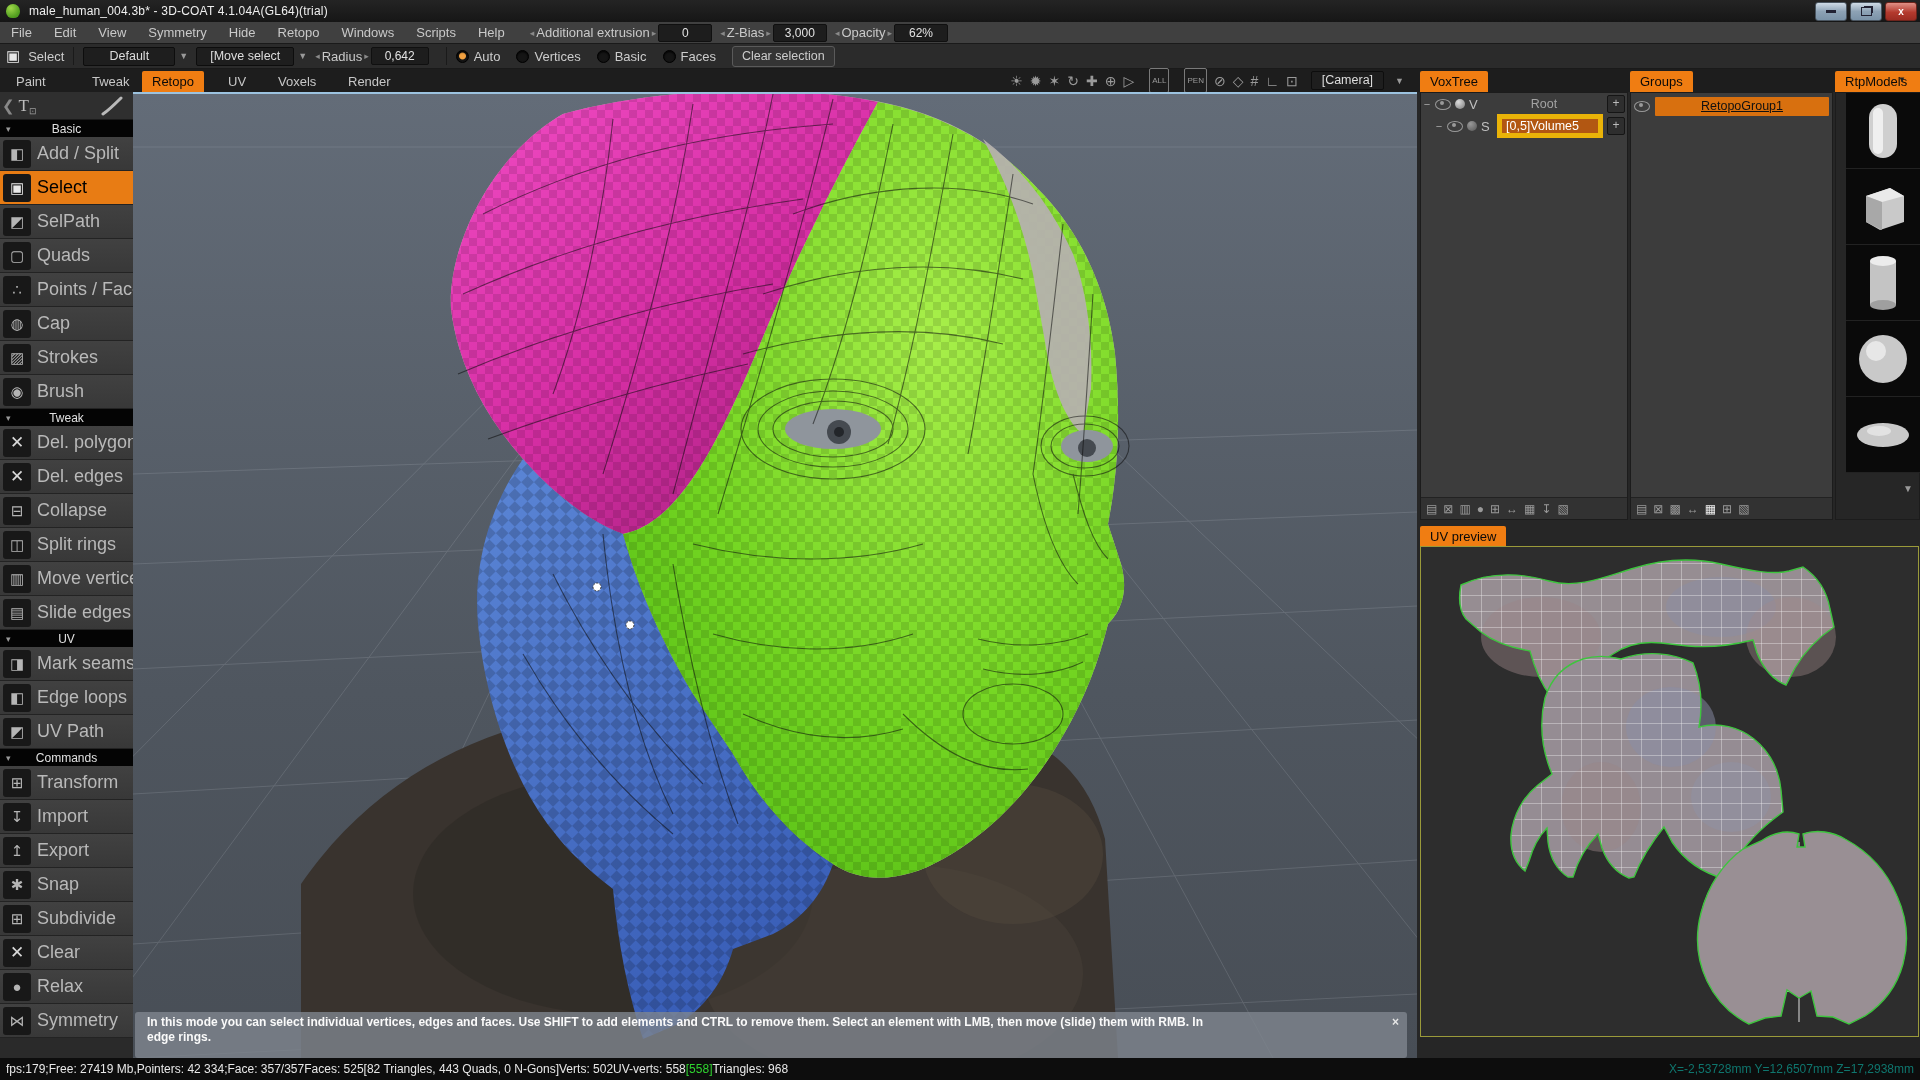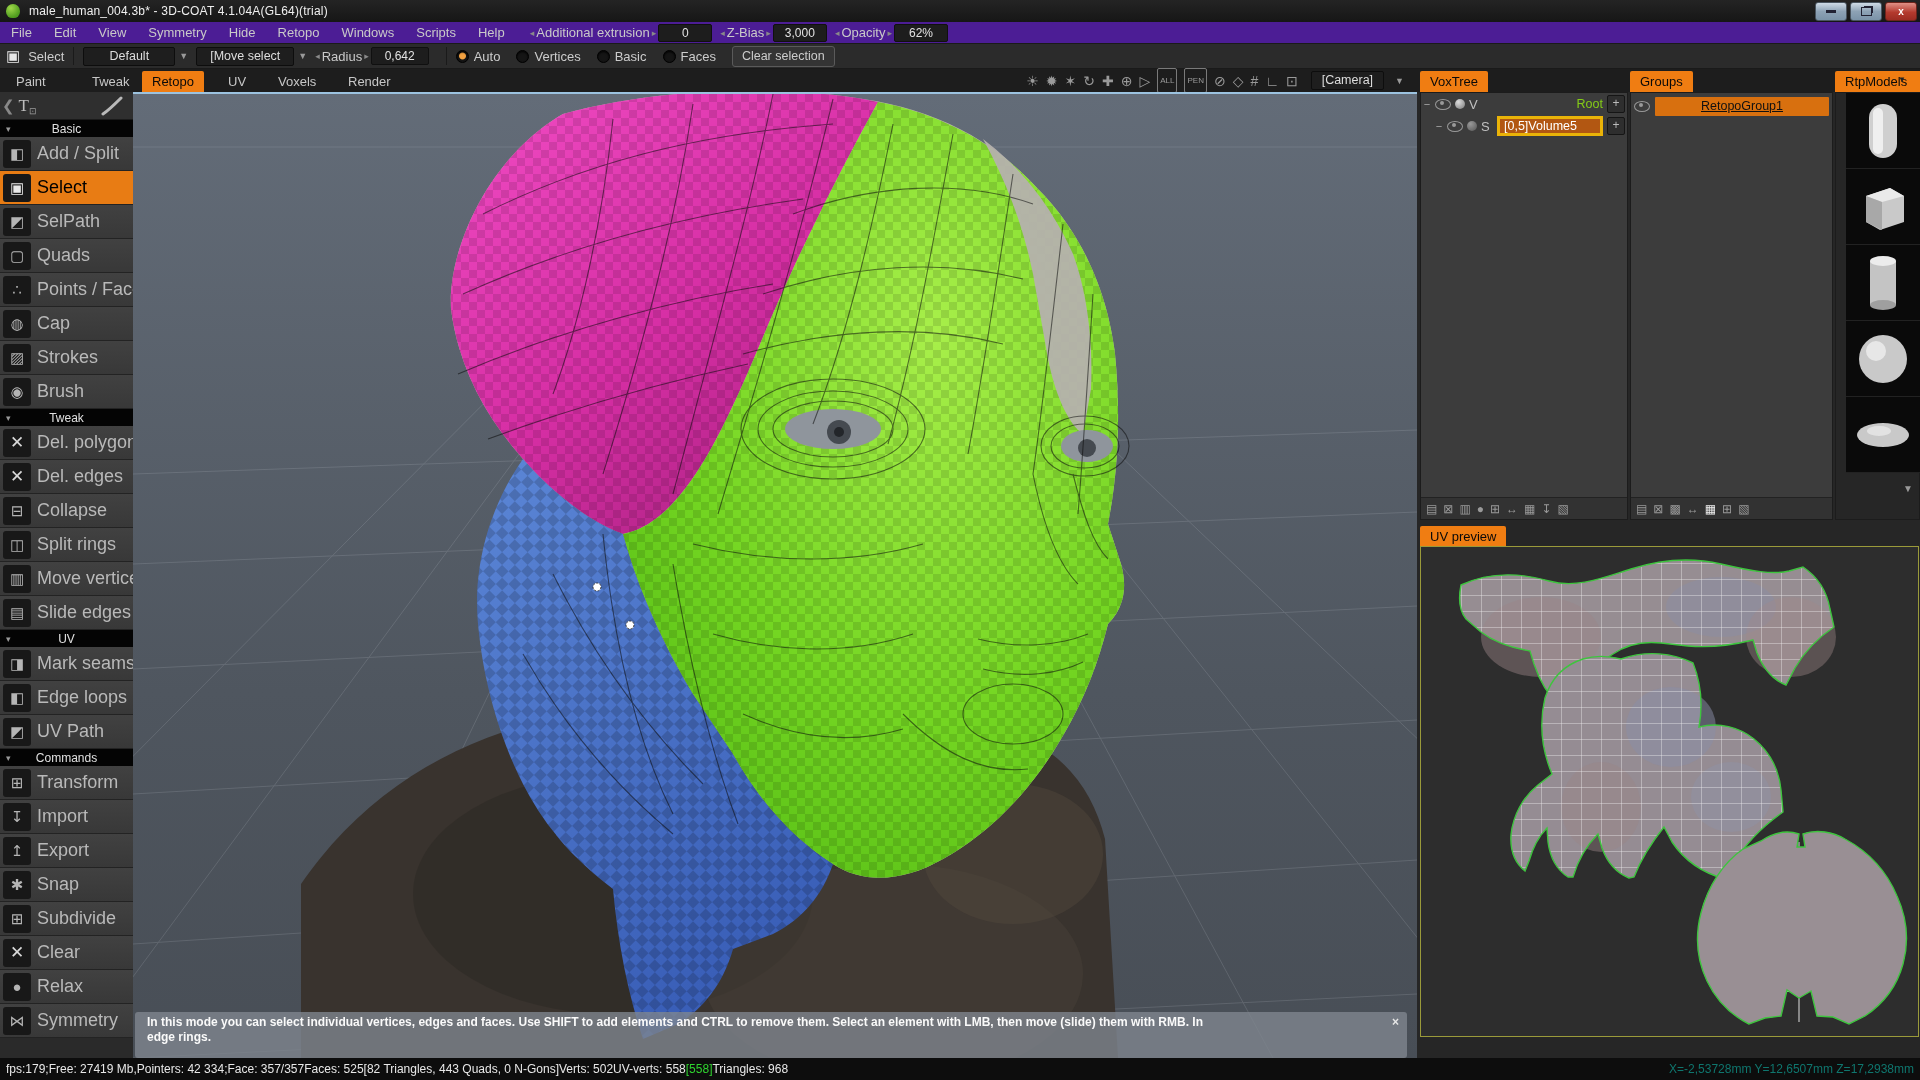--- a/index.html
+++ b/index.html
@@ -14,21 +14,21 @@
             background:radial-gradient(circle at 35% 30%,#9fd84a,#4f9c1e 70%);margin-right:9px;}
   #title-text{font-size:12px;color:#efefef;letter-spacing:.2px;}
   #win-btns{position:absolute;right:3px;top:2px;display:flex;gap:3px;}
   .wbtn{width:30px;height:17px;border:1px solid #4a5560;border-radius:3px;
         background:linear-gradient(#cfdbe6,#8da2b5 50%,#7b93a8);display:flex;align-items:center;
         justify-content:center;font-size:10px;color:#223;font-weight:bold;}
   .wbtn.close{background:linear-gradient(#e09086,#b43a2e 55%,#9c2c22);color:#fff;border-color:#6e241c;}
   .wbtn .dash{width:10px;height:3px;background:#223;}
   .wbtn .rest{width:9px;height:7px;border:1px solid #223;box-shadow:2px -2px 0 -1px #223;}
   
-  #menubar{left:0;top:22px;width:1920px;height:22px;background:#4c1d95;display:flex;
+  #menubar{left:0;top:22px;width:1920px;height:22px;background:#404040;display:flex;
            align-items:center;gap:0;font-size:13px;border-bottom:1px solid #1a1a1a;box-sizing:border-box;}
   .menu-item{padding:0 11px;color:#c9c9c9;}
   .mc-label{color:#c9c9c9;margin:0 2px;}
   .mc-arrow{color:#8a8a8a;font-size:9px;}
   .mc-box{min-width:44px;height:16px;background:#1d1d1d;border:1px solid #101010;border-radius:2px;
           color:#e2e2e2;font-size:12px;text-align:center;line-height:16px;padding:0 4px;margin:0 8px 0 2px;}
   
   #toolbar{left:0;top:44px;width:1920px;height:25px;background:#2b2b2b;display:flex;align-items:center;
            font-size:13px;border-bottom:1px solid #1a1a1a;box-sizing:border-box;}
   #tb-cube{font-size:15px;color:#e8e8e8;margin:0 8px 0 6px;}
@@ -43,21 +43,21 @@
   #clear-sel{height:19px;border:1px solid #5a5a5a;border-radius:3px;background:#343434;color:#ccc;
              font-size:12.5px;line-height:19px;padding:0 9px;}
   
   #tabrow{left:0;top:69px;width:1920px;height:23px;background:#1d1d1d;}
   .tab{position:absolute;top:2px;height:21px;line-height:21px;font-size:13px;color:#c7c7c7;
        padding:0 10px;border-radius:2px 2px 0 0;}
   .tab.active{background:#f07d12;color:#0a0a0a;}
   
   #vp-icons{position:absolute;right:508px;top:0px;height:23px;display:flex;align-items:center;gap:7px;}
   .vpi{color:#9a9a9a;font-size:14px;line-height:20px;}
-  .vp-badge{font-size:8px;color:#9a9a9a;border:1px solid #7a7a7a;border-radius:2px;padding:7px 2px;}
+  .vp-badge{font-size:8px;color:#9a9a9a;border:1px solid #7a7a7a;border-radius:2px;padding:7px 2px;margin-left:8px;}
   #camera-box{height:17px;background:#1e1e1e;border:1px solid #0d0d0d;border-radius:2px;color:#ddd;
               font-size:12.5px;line-height:17px;padding:0 10px;margin-left:6px;}
   
   #toolstrip{left:0;top:92px;width:133px;height:28px;background:#2f2f2f;display:flex;align-items:center;
              border-bottom:1px solid #1a1a1a;box-sizing:border-box;}
   #ts-chev{color:#888;font-size:15px;margin:0 4px 0 2px;}
   #ts-text{color:#bdbdbd;font-size:17px;font-family:"Liberation Serif",serif;}
   #ts-sub{color:#9a9a9a;font-size:9px;vertical-align:-3px;}
   #ts-brush{margin-left:auto;margin-right:8px;}
   
@@ -113,22 +113,22 @@
          box-sizing:border-box;}
   .pfi{color:#9a9a9a;font-size:12px;}
   .pfi.bright{color:#eee;}
   .vt-row{display:flex;align-items:center;gap:4px;height:20px;padding:1px 2px;font-size:12.5px;}
   .vt-min{color:#aaa;font-size:11px;width:8px;text-align:center;}
   .eye{width:14px;height:9px;border:1px solid #999;border-radius:50%;position:relative;flex:none;}
   .eye::after{content:"";position:absolute;left:4px;top:1.5px;width:4px;height:4px;border-radius:50%;background:#999;}
   .ball{width:10px;height:10px;border-radius:50%;background:radial-gradient(circle at 35% 30%,#ddd,#777);flex:none;}
   .ball.dim{background:radial-gradient(circle at 35% 30%,#999,#555);}
   .vt-letter{color:#c0c0c0;font-size:13px;width:12px;}
-  .vt-name{flex:1;text-align:right;color:#84cc16;}
-  .vt-name.hl{background:#b25712;border:3px solid #eab308;color:#fff;text-align:left;padding:0 4px;}
+  .vt-name{flex:1;text-align:center;color:#a3a3a3;}
+  .vt-name.hl{background:#b25712;border:5px solid #eab308;color:#fff;text-align:left;padding:0 4px;}
   .plus-btn{width:16px;height:16px;background:#2e2e2e;border:1px solid #151515;color:#bbb;
             text-align:center;line-height:15px;font-size:12px;border-radius:2px;flex:none;}
   .grp-row{display:flex;align-items:center;gap:5px;height:22px;padding:2px 3px;}
   #grp-bar{flex:1;background:#d8700f;color:#111;font-size:12.5px;text-align:center;line-height:19px;
            height:19px;border-radius:1px;text-decoration:underline;}
   #rtp-shapes{position:absolute;left:10px;top:0px;width:74px;background:#000;}
   .rtp-thumb{width:74px;height:75px;background:#0a0a0a;border-bottom:1px solid #222;display:flex;
              align-items:center;justify-content:center;}
   #rtp-dd{position:absolute;right:6px;top:390px;color:#999;font-size:10px;}
   

